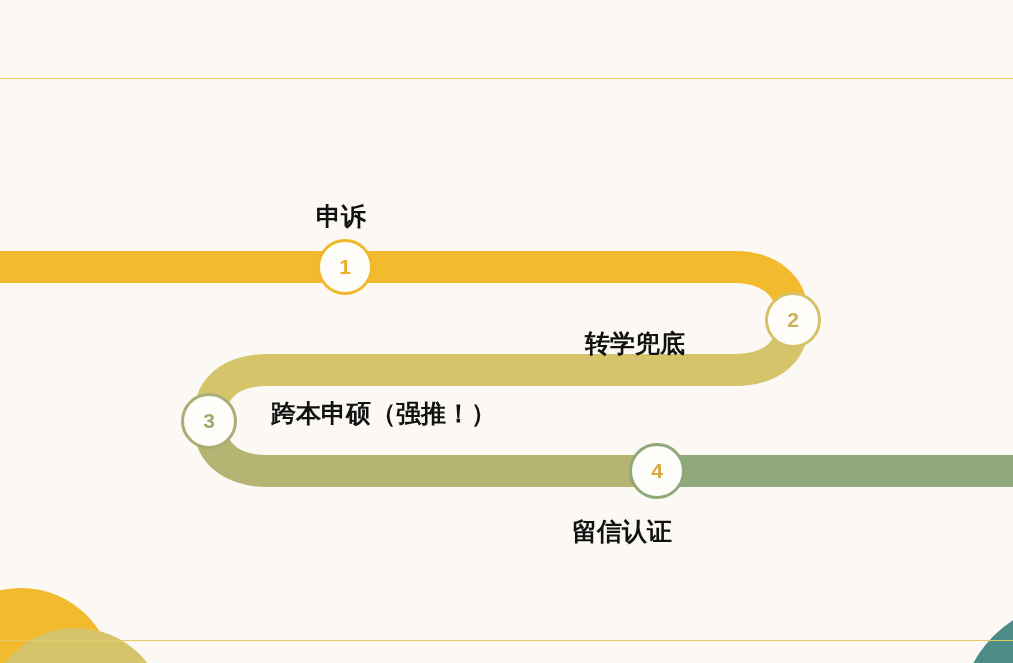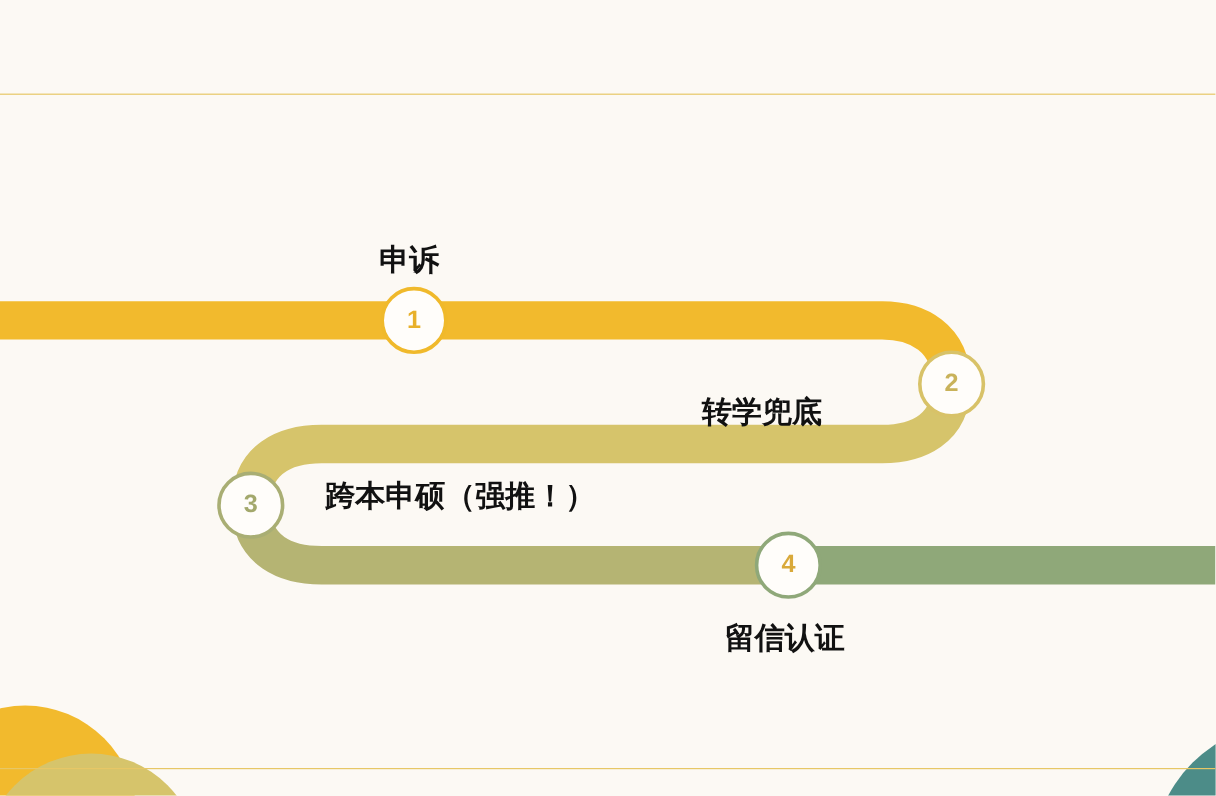--- a/index.html
+++ b/index.html
@@ -106,21 +106,21 @@
   .step-label {
     position: absolute;
     font-size: 25px;
     font-weight: 700;
     color: #111111;
     white-space: nowrap;
   }
   #label-1 { left: 316px; top: 200px; }
   #label-2 { left: 585px; top: 306px; margin-top: 21px; }
   #label-3 { left: 271px; top: 397px; }
-  #label-4 { left: 604px; top: 515px; text-align: right; }
+  #label-4 { left: 572px; top: 515px; text-align: right; }
 </style>
 </head>
 <body>
 
 <div id="slide">
 
   <div class="blob" id="blob-yellow"></div>
   <div class="blob" id="blob-khaki"></div>
   <div class="blob" id="blob-teal"></div>
 

